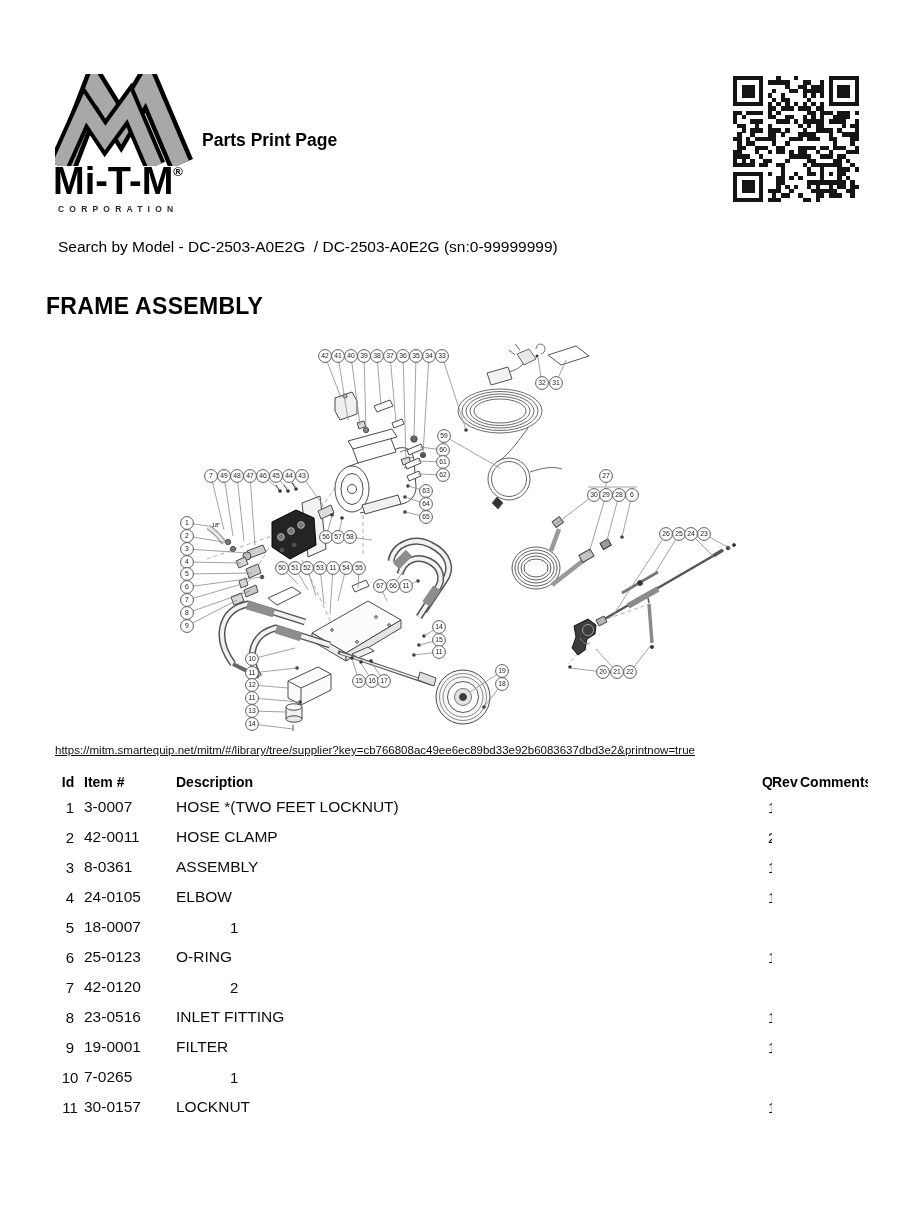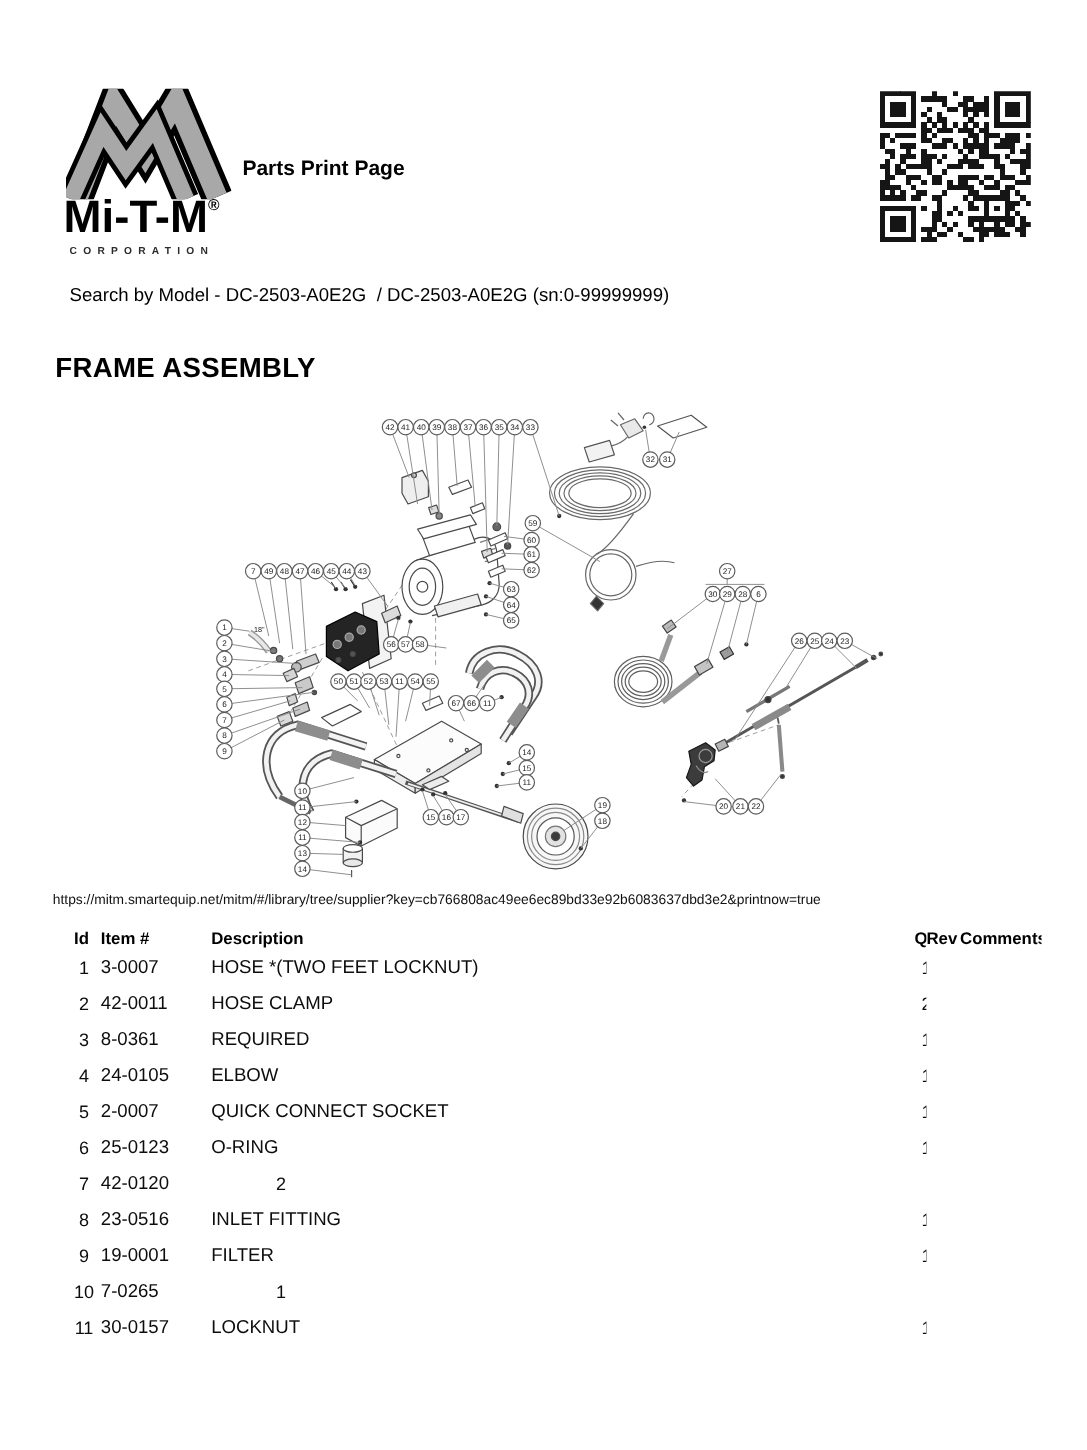--- a/index.html
+++ b/index.html
@@ -10,21 +10,21 @@
   
   #logo-mark{left:55px;top:74px;}
   #brand-name{left:53px;top:162px;font-size:38px;font-weight:bold;color:#000;letter-spacing:0px;line-height:1;}
   #brand-name sup{font-size:13px;vertical-align:18px;}
   #brand-sub{left:58px;top:204px;font-size:8.5px;font-weight:600;letter-spacing:5.2px;color:#2b2b2b;}
   #page-title{left:202px;top:130px;font-size:17.5px;font-weight:bold;color:#000;}
   #qr{left:733px;top:76px;}
 
   #search-line{left:58px;top:238px;font-size:15.5px;white-space:pre;color:#000;}
   #section-title{left:46px;top:293px;font-size:23px;font-weight:bold;letter-spacing:.3px;color:#000;}
-  #source-url{left:44px;top:744px;font-size:11.5px;color:#101010;}
+  #source-url{left:55px;top:744px;font-size:11.5px;color:#101010;text-decoration:underline;}
 
   
   #diagram{position:absolute;left:0;top:330px;width:906px;height:420px;}
   #diagram text{font-family:"Liberation Sans",sans-serif;}
   .tube{stroke:#555;stroke-width:7;fill:none;}
   .tubeIn{stroke:#f2f2f2;stroke-width:4;fill:none;}
   .callout-line{stroke:#8a8a8a;stroke-width:.8;}
   .callout-circle{fill:#fff;stroke:#5c5c5c;stroke-width:1;}
   .callout-num{font-size:6.8px;fill:#1c1c1c;text-anchor:middle;}
 
@@ -1082,37 +1082,36 @@
           <div class="cell c-id">2</div>
           <div class="cell c-item">42-0011</div>
           <div class="cell c-desc">HOSE CLAMP</div>
           <div class="cell c-qty">2</div>
           <div class="cell c-rev"></div>
           <div class="cell c-com"></div>
         </div>
         <div class="trow">
           <div class="cell c-id">3</div>
           <div class="cell c-item">8-0361</div>
-          <div class="cell c-desc">REQUIRED</div>
+          <div class="cell c-desc">ASSEMBLY</div>
           <div class="cell c-qty">1</div>
           <div class="cell c-rev"></div>
           <div class="cell c-com"></div>
         </div>
         <div class="trow">
           <div class="cell c-id">4</div>
           <div class="cell c-item">24-0105</div>
           <div class="cell c-desc">ELBOW</div>
           <div class="cell c-qty">1</div>
           <div class="cell c-rev"></div>
           <div class="cell c-com"></div>
         </div>
         <div class="trow">
           <div class="cell c-id">5</div>
-          <div class="cell c-item">2-0007</div>
-          <div class="cell c-desc">QUICK CONNECT SOCKET</div>
+          <div class="cell c-item">18-0007</div>
           <div class="cell c-qty">1</div>
           <div class="cell c-rev"></div>
           <div class="cell c-com"></div>
         </div>
         <div class="trow">
           <div class="cell c-id">6</div>
           <div class="cell c-item">25-0123</div>
           <div class="cell c-desc">O-RING</div>
           <div class="cell c-qty">1</div>
           <div class="cell c-rev"></div>

